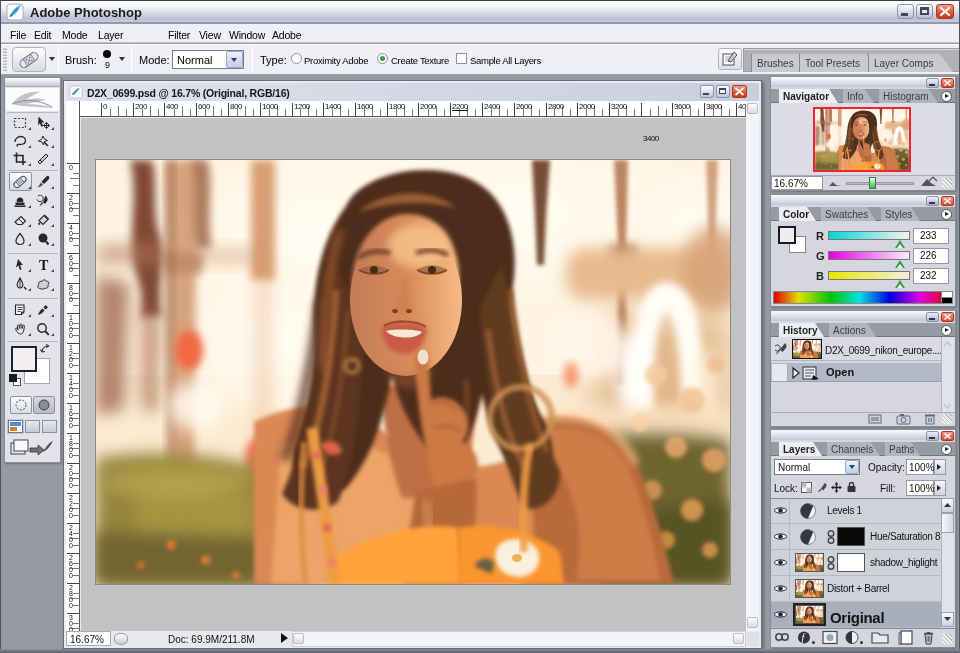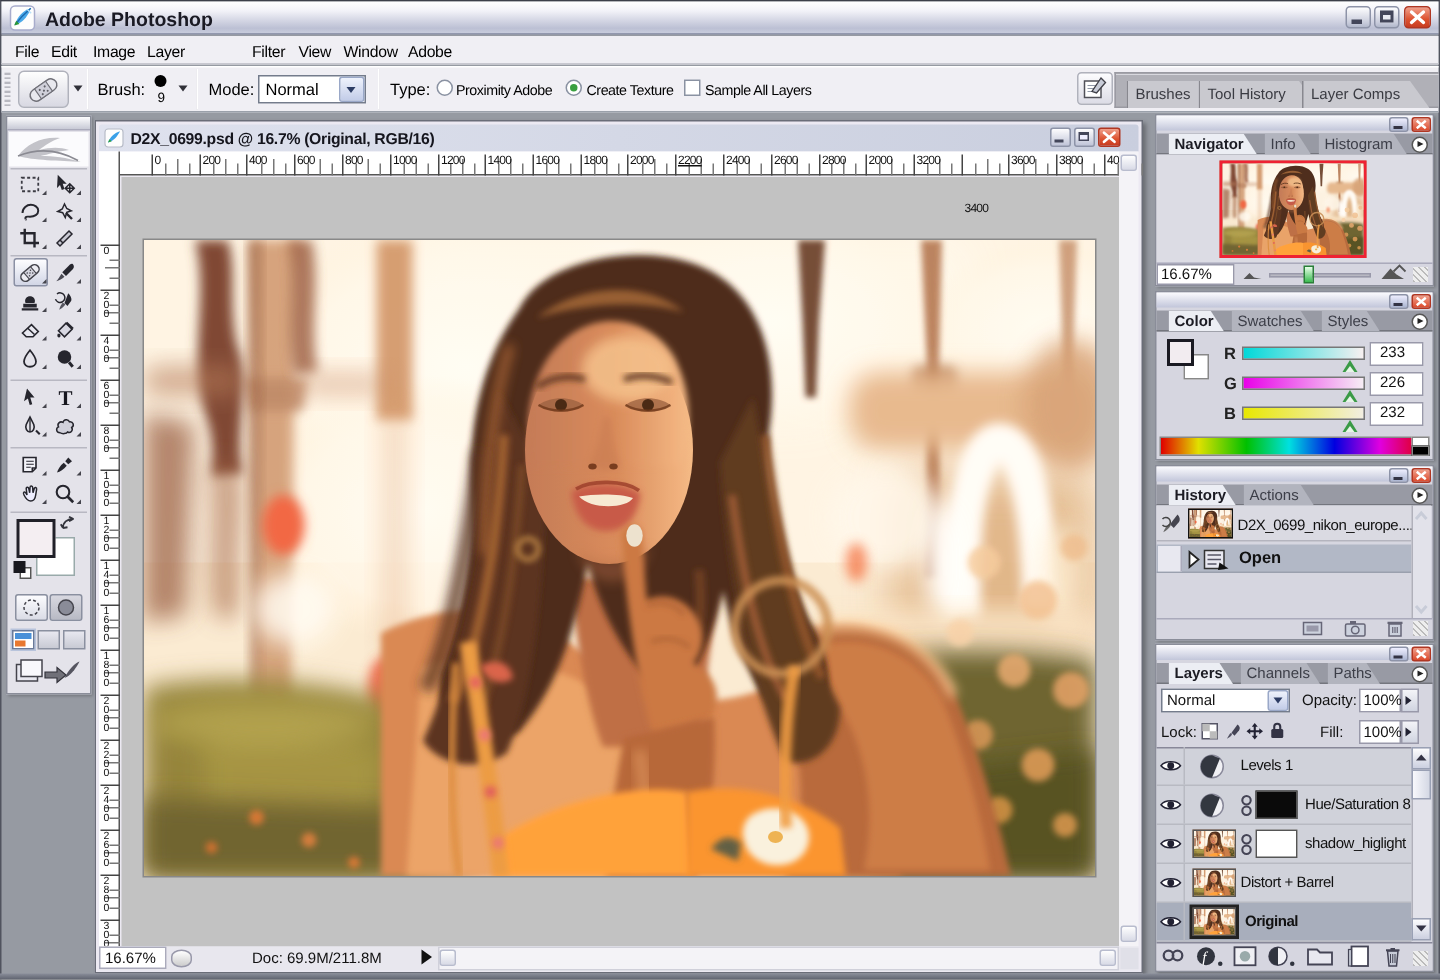--- a/index.html
+++ b/index.html
@@ -187,21 +187,21 @@
 <div class="abs" style="left:916px;top:4px;width:17px;height:15px;border-radius:3px;background:linear-gradient(#fdfdfe,#c6cada 80%,#b2b8cc);border:1px solid #8d93a8;"></div>
 <div class="abs" style="left:920px;top:7px;width:9px;height:8px;border:2px solid #43465a;border-top-width:3px;background:#e8eaf2;"></div>
 <div class="abs" style="left:936px;top:4px;width:18px;height:15px;border-radius:3px;background:linear-gradient(#f0a08c,#dd5230 60%,#c83c20);border:1px solid #b03622;"></div>
 <svg class="abs" style="left:936px;top:4px" width="18" height="15" viewBox="0 0 18 15">
     <path d="M5 4 L13 11 M13 4 L5 11" stroke="#fff" stroke-width="2.2" stroke-linecap="round"></path>
   </svg>
 
 <div class="abs" style="left:1px;top:24px;width:958px;height:19px;background:#f0eff4;border-bottom:1px solid #c8c8d0;"></div>
 <div class="abs" style="left:10px;top:29px;font-size:10.5px;letter-spacing:-0.2px;color:#000;">File</div>
 <div class="abs" style="left:34px;top:29px;font-size:10.5px;letter-spacing:-0.2px;color:#000;">Edit</div>
-<div class="abs" style="left:62px;top:29px;font-size:10.5px;letter-spacing:-0.2px;color:#000;">Image</div>
+<div class="abs" style="left:62px;top:29px;font-size:10.5px;letter-spacing:-0.2px;color:#000;">Mode</div>
 <div class="abs" style="left:98px;top:29px;font-size:10.5px;letter-spacing:-0.2px;color:#000;">Layer</div>
 <div class="abs" style="left:132px;top:29px;font-size:10.5px;letter-spacing:-0.2px;color:#000;margin-top:25px;">Select</div>
 <div class="abs" style="left:168px;top:29px;font-size:10.5px;letter-spacing:-0.2px;color:#000;">Filter</div>
 <div class="abs" style="left:199px;top:29px;font-size:10.5px;letter-spacing:-0.2px;color:#000;">View</div>
 <div class="abs" style="left:229px;top:29px;font-size:10.5px;letter-spacing:-0.2px;color:#000;">Window</div>
 <div class="abs" style="left:272px;top:29px;font-size:10.5px;letter-spacing:-0.2px;color:#000;">Adobe</div>
 
 <div class="abs" style="left:1px;top:44px;width:958px;height:31px;background:#f0eff4;border-top:1px solid #fff;border-bottom:1px solid #9aa0aa;"></div>
 
 <div class="abs" style="left:3px;top:47px;width:4px;height:25px;background:repeating-linear-gradient(#f0eff4 0,#f0eff4 1px,#b8b8c0 2px,#b8b8c0 3px);"></div>
@@ -249,21 +249,21 @@
  <rect x="2" y="4" width="11" height="11" fill="#fff" stroke="#505058" stroke-width="1"></rect>
  <path d="M4 7 h7 M4 9 h7 M4 11 h5" stroke="#9098a8" stroke-width="0.8"></path>
  <path d="M13 2 l3 3 -6 7 -3 -1 z" fill="#c8ccd8" stroke="#404048" stroke-width="0.9"></path>
 </svg>
 
 <div class="abs" style="left:743px;top:48px;width:216px;height:24px;background:#b0b0b7;border:1px solid #9a9aa2;border-right:none;box-shadow:inset 0 1px 0 #d8d8de;"></div>
 
 <div class="abs" style="left:751px;top:54px;width:64px;height:18px;background:#c9c9cf;clip-path:polygon(0 0,50px 0,63px 100%,0 100%);border-left:1px solid #88888f;"></div>
 <div class="abs" style="left:757px;top:58px;font-size:10px;color:#3a3b42;">Brushes</div>
 <div class="abs" style="left:799px;top:54px;width:81px;height:18px;background:#c9c9cf;clip-path:polygon(0 0,67px 0,80px 100%,0 100%);border-left:1px solid #88888f;"></div>
-<div class="abs" style="left:805px;top:58px;font-size:10px;color:#3a3b42;">Tool History</div>
+<div class="abs" style="left:805px;top:58px;font-size:10px;color:#3a3b42;">Tool Presets</div>
 <div class="abs" style="left:868px;top:54px;width:86px;height:18px;background:#c9c9cf;clip-path:polygon(0 0,72px 0,85px 100%,0 100%);border-left:1px solid #88888f;"></div>
 <div class="abs" style="left:874px;top:58px;font-size:10px;color:#3a3b42;">Layer Comps</div>
 
 <div class="abs" style="left:4px;top:77px;width:57px;height:386px;background:#e4e3ea;border:1px solid #8a8d99;box-shadow:1px 1px 2px rgba(0,0,0,.25);"></div>
 <div class="abs" style="left:5px;top:78px;width:55px;height:9px;background:linear-gradient(#fdfdfe,#c8cad6);border-bottom:1px solid #aab;"></div>
 <div class="abs" style="left:6px;top:88px;width:53px;height:23px;background:#fbfbfd;"></div>
 <svg class="abs" style="left:6px;top:88px" width="53" height="23" viewBox="0 0 53 23">
  <path d="M6 16 C12 8 22 3 34 4 C28 6 24 9 20 12 C28 10 34 10 40 12 C32 13 26 15 21 16 C30 16 38 17 48 20 C34 19 16 19 6 16 Z" fill="#b5b5bc" opacity=".8"></path>
  <path d="M6 16 C16 12 30 10 46 19" stroke="#8a8a92" stroke-width="1" fill="none"></path>
 </svg>
@@ -971,21 +971,21 @@
 <div class="abs" style="left:789px;top:602px;width:1px;height:25px;background:#b8bac2;"></div>
 <svg class="abs" style="left:773px;top:609px" width="15" height="11" viewBox="0 0 15 11">
     <path d="M1 5.5 C3.5 2 11.5 2 14 5.5 C11.5 9 3.5 9 1 5.5 Z" fill="#fff" stroke="#223" stroke-width="1"></path>
     <circle cx="7.5" cy="5.5" r="2.3" fill="#223"></circle>
   </svg>
 <div class="abs" style="left:795px;top:605px;width:29px;height:19px;background:#b86;border:1px solid #555;"></div>
 <svg class="abs" style="left:796px;top:606px;filter:saturate(1.22);" width="27" height="17" viewBox="0 0 634 424" preserveAspectRatio="none">
     <use href="#photoArt"></use>
   </svg>
 <div class="abs" style="left:793px;top:603px;width:33px;height:23px;border:2px solid #222;"></div>
-<div class="abs" style="left:830px;top:609px;font-size:10px;letter-spacing:-0.3px;font-weight:bold;color:#111;">Original</div>
+<div class="abs" style="left:830px;top:609px;font-size:15px;letter-spacing:-0.3px;font-weight:bold;color:#111;">Original</div>
 
 <div class="abs" style="left:941px;top:498px;width:13px;height:129px;background:#e2e2ea;border-left:1px solid #b0b0ba;"></div>
 <div class="abs" style="left:941px;top:498px;width:13px;height:15px;background:linear-gradient(#fdfdfe,#ccd0e0);border:1px solid #99a0b4;"></div>
 <svg class="abs" style="left:943px;top:501px" width="9" height="8" viewBox="0 0 9 8">
     <path d="M1 6 L4.5 2 L8 6 Z" fill="#334"></path>
   </svg>
 <div class="abs" style="left:941px;top:612px;width:13px;height:15px;background:linear-gradient(#fdfdfe,#ccd0e0);border:1px solid #99a0b4;"></div>
 <svg class="abs" style="left:943px;top:615px" width="9" height="8" viewBox="0 0 9 8">
     <path d="M1 2 L4.5 6 L8 2 Z" fill="#334"></path>
   </svg>

